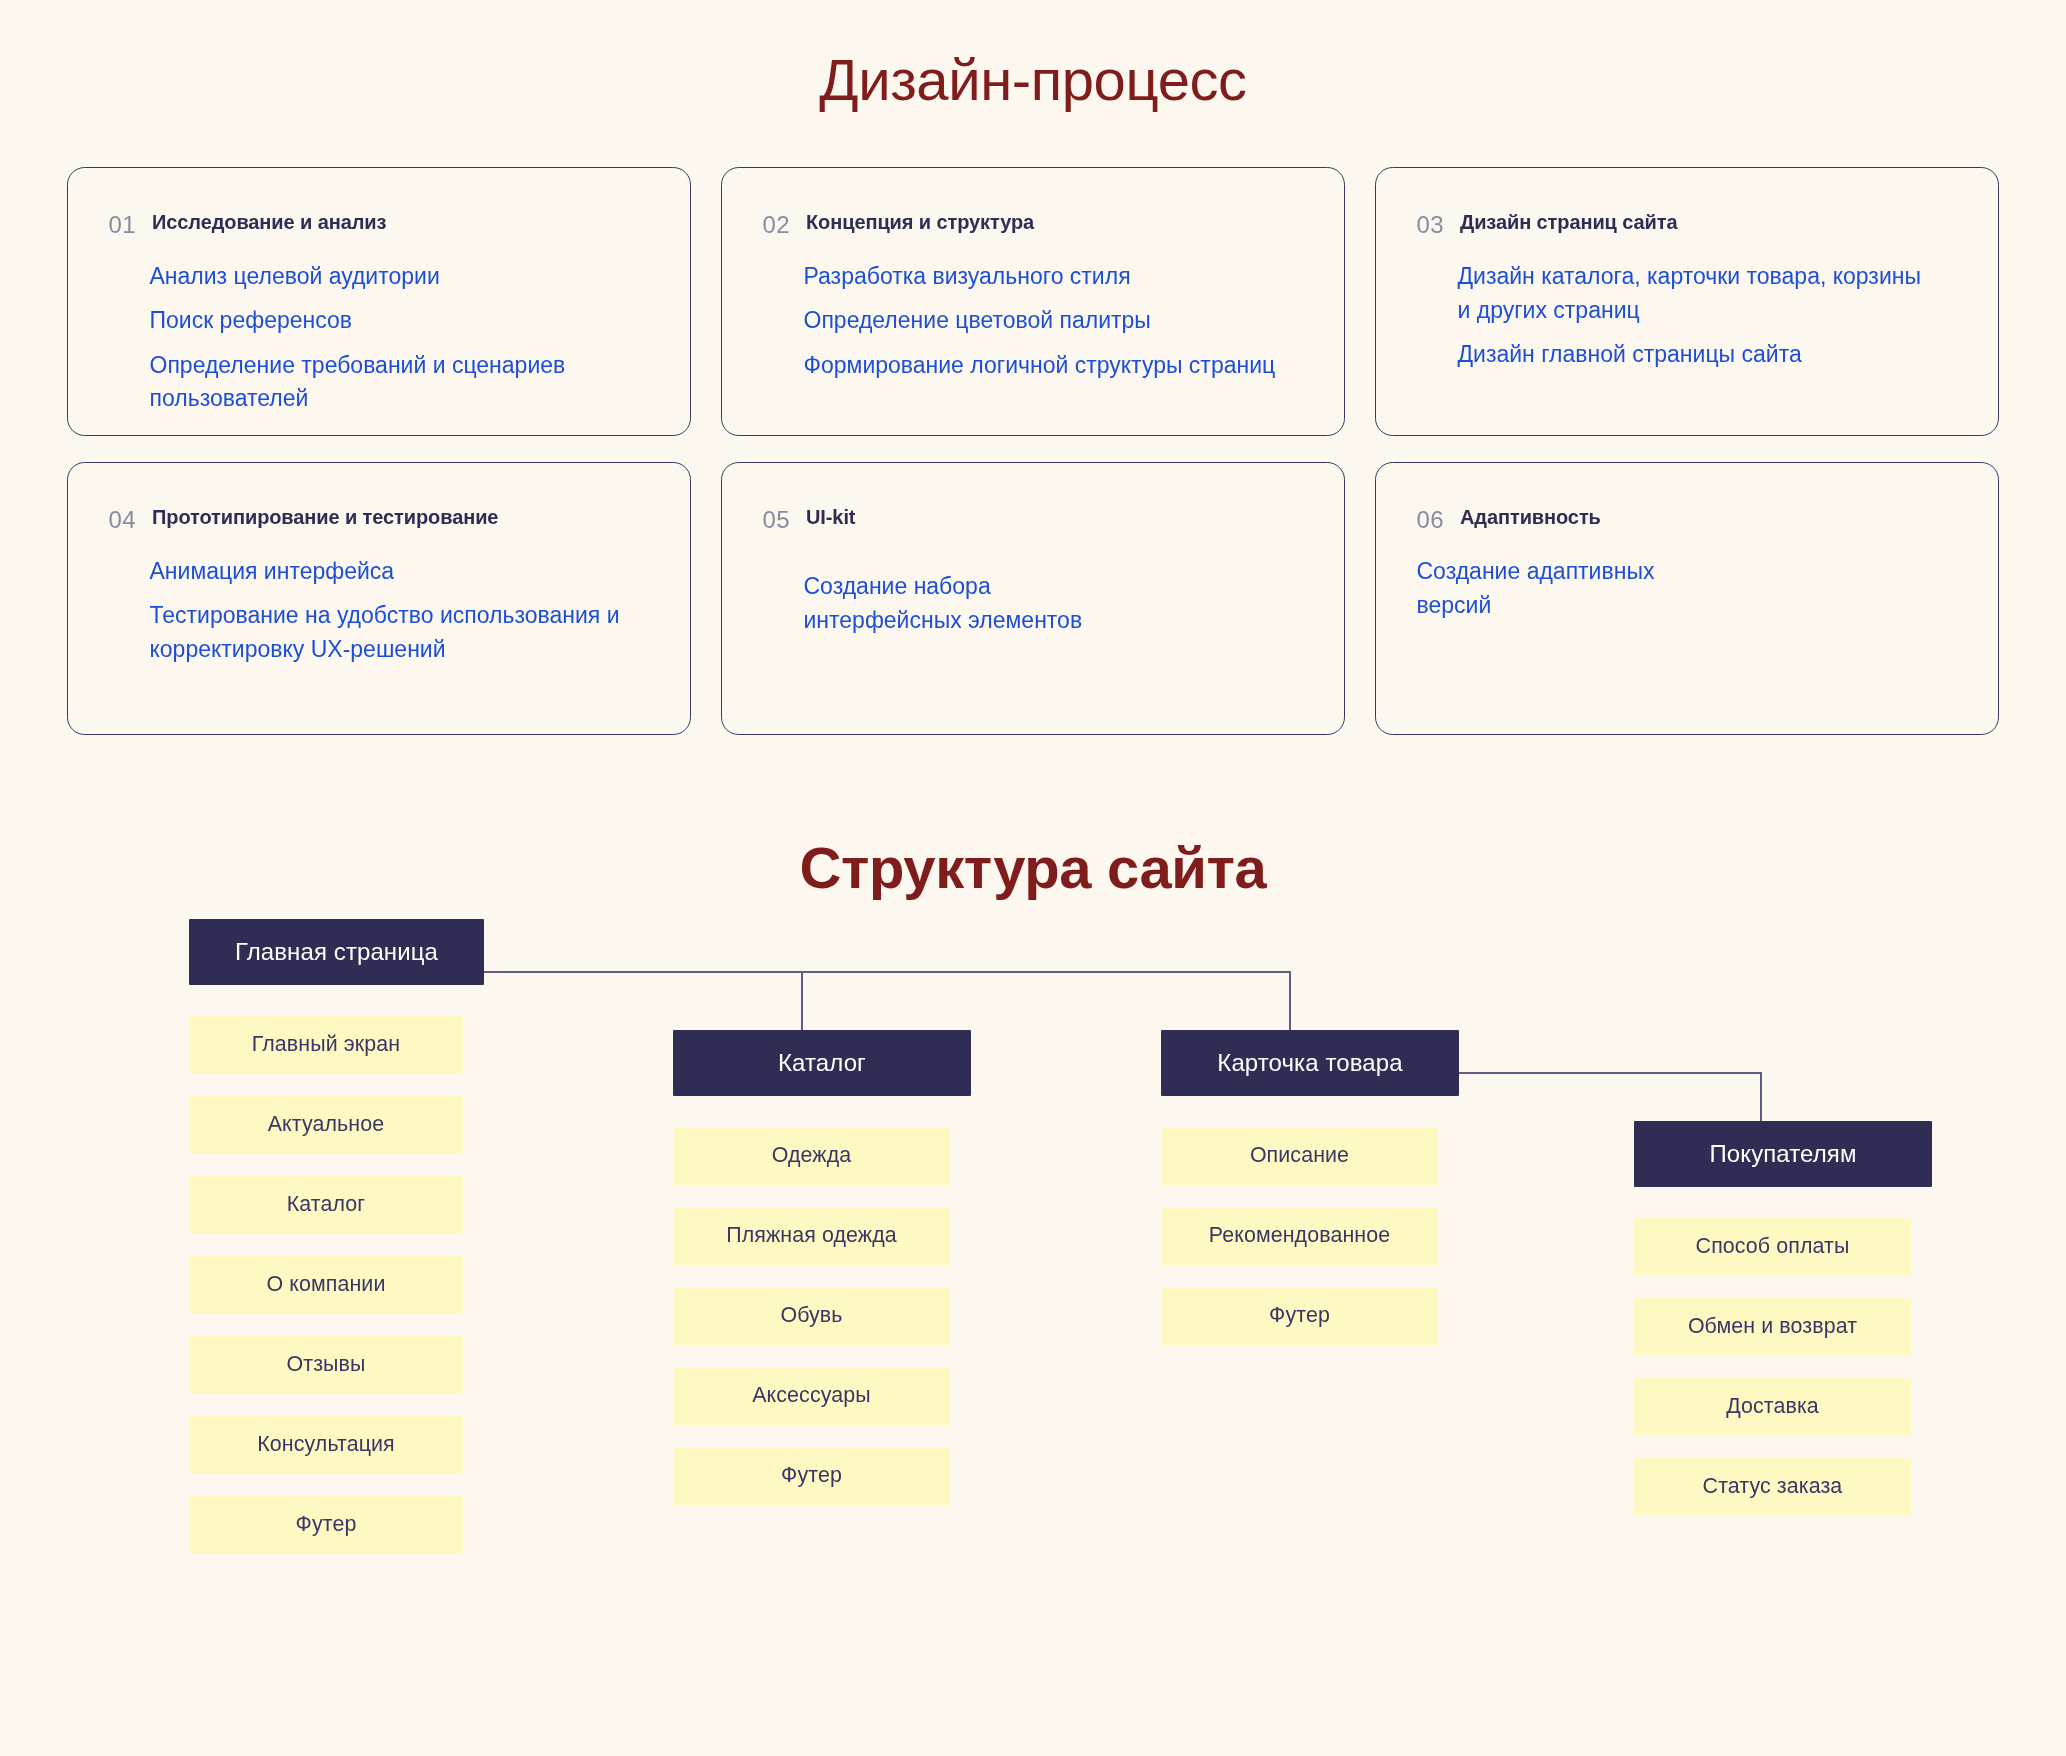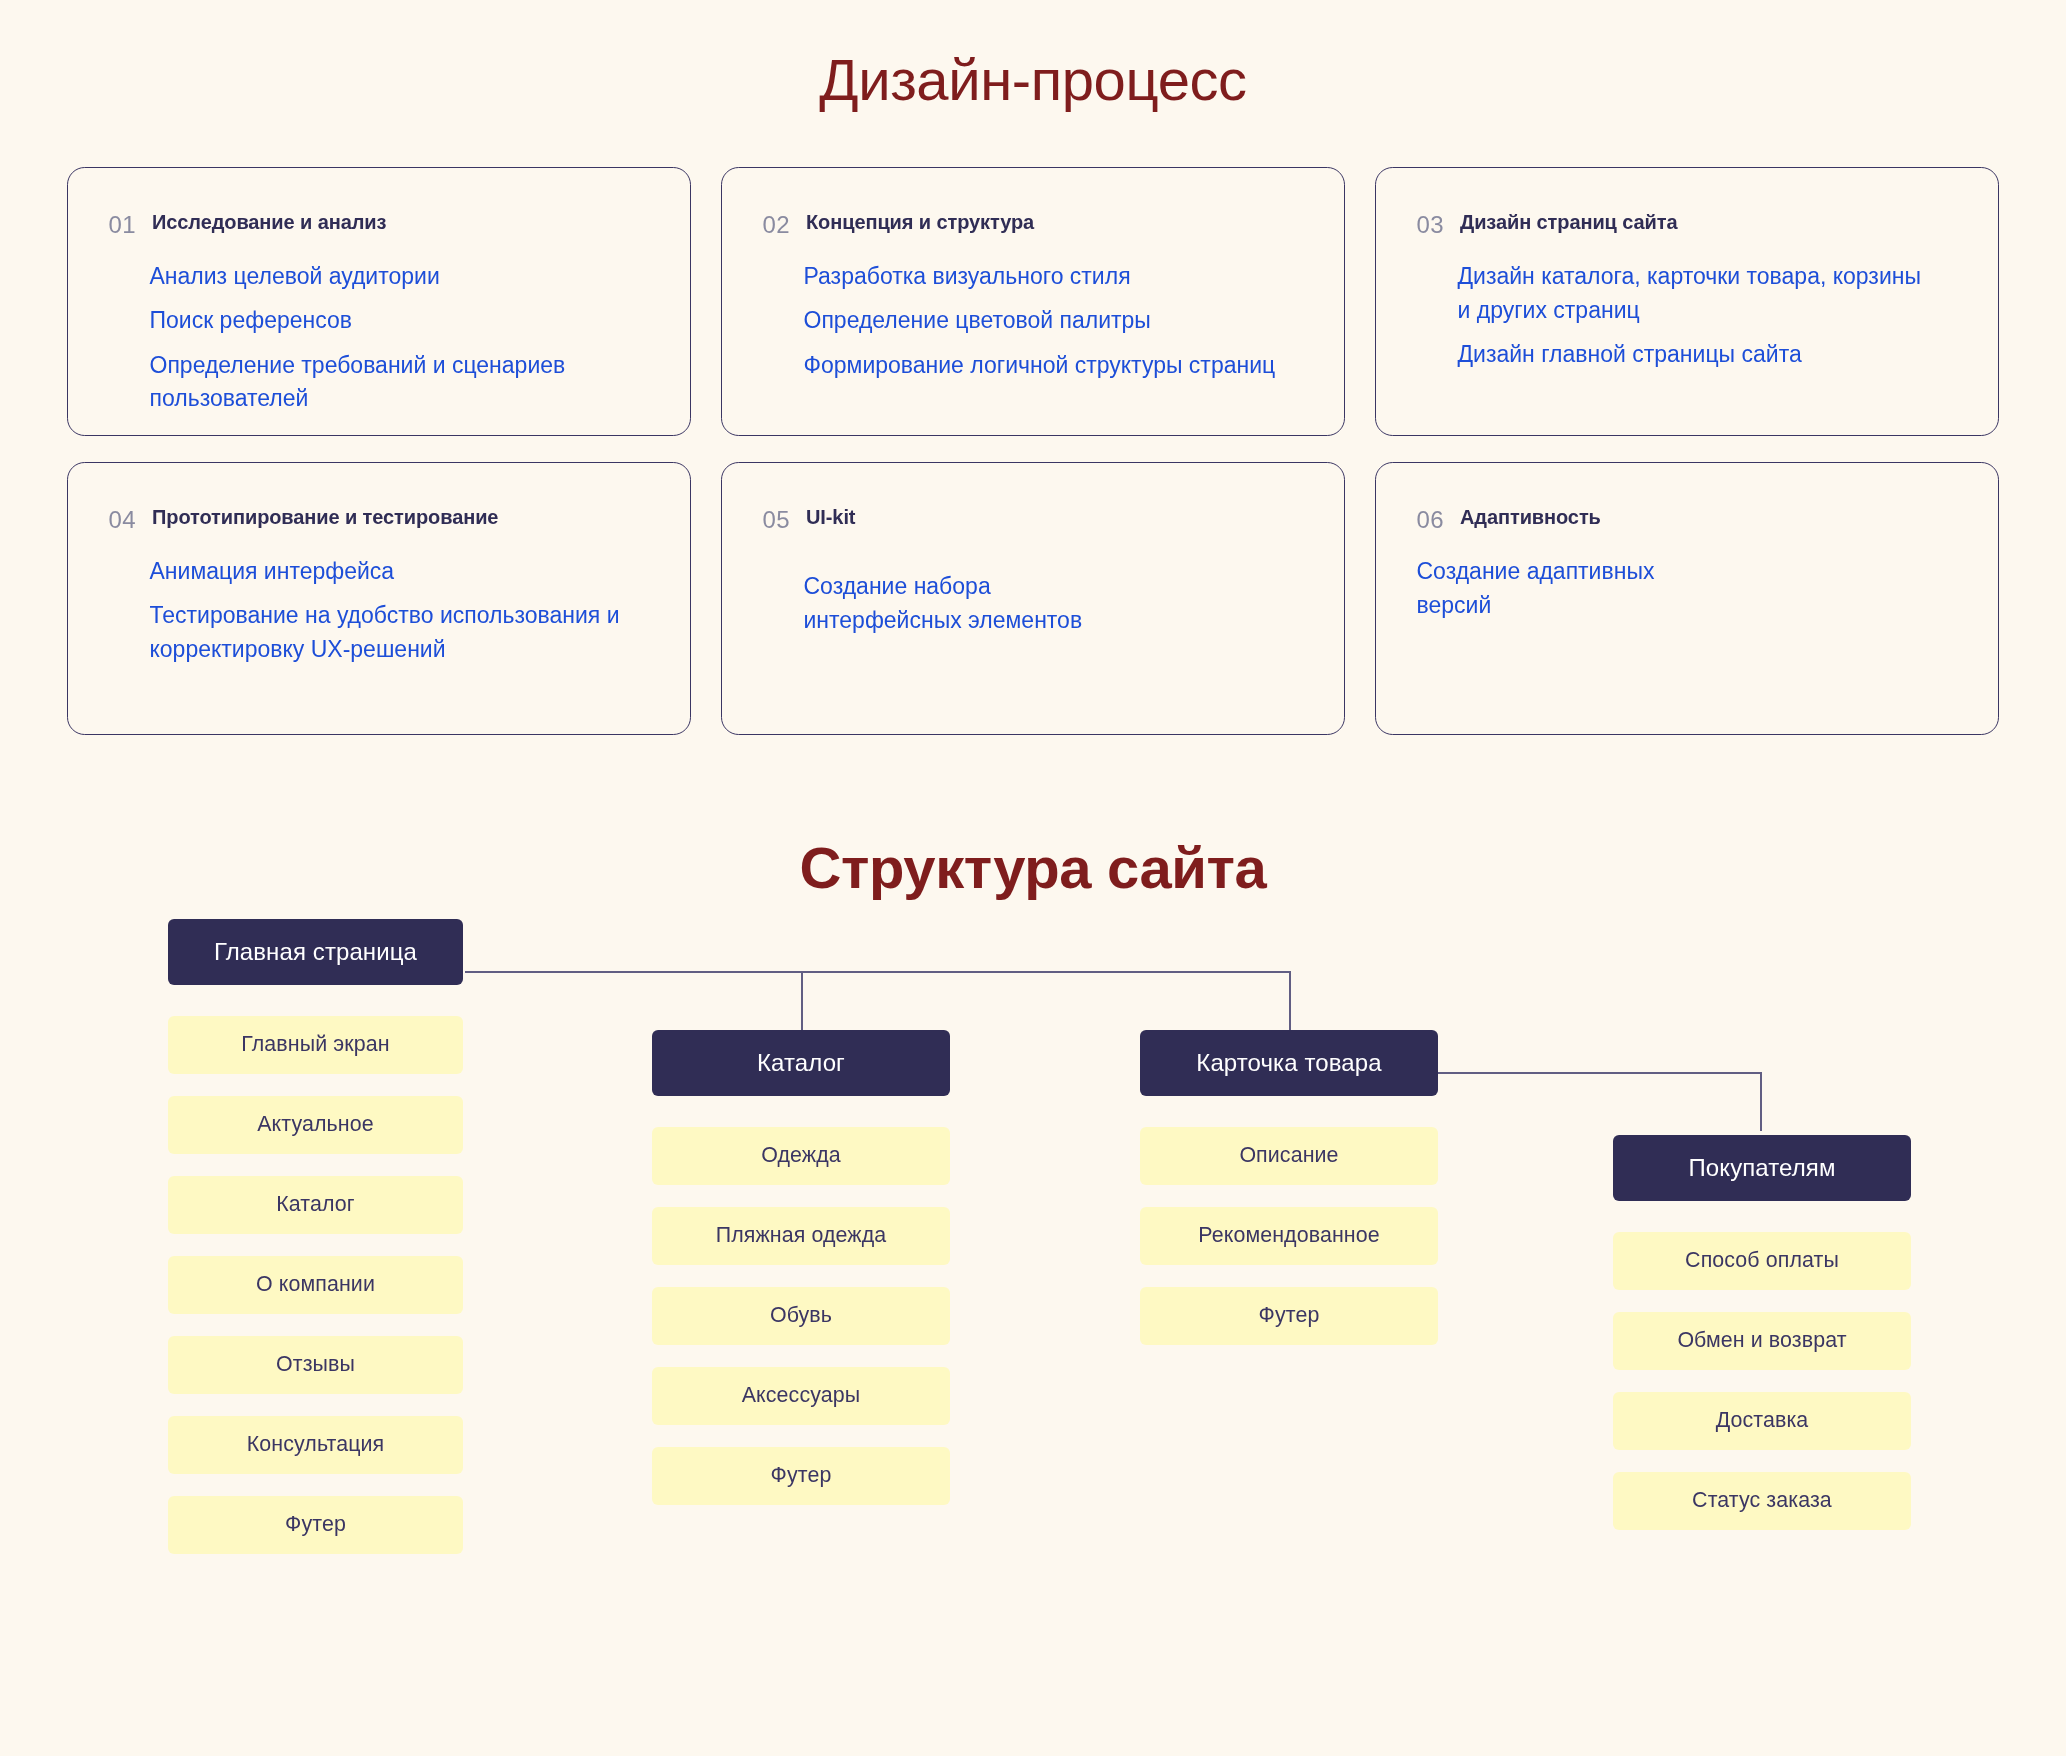--- a/index.html
+++ b/index.html
@@ -82,26 +82,27 @@
 
   
   .sitemap {
     position: relative;
     width: 2066px;
     height: 686px;
     margin-top: 17.7px;
   }
   .smcol { position: absolute; top: 0; }
   .node {
-    border-radius: 6px;
+    border-radius: 1px;
     display: flex;
     align-items: center;
     justify-content: center;
     text-align: center;
     box-sizing: border-box;
+    margin-left: 21px;
   }
   .node.parent {
     background: #302D55;
     color: #FFFFFF;
     font-size: 24px;
     font-weight: 400;
     height: 66px;
     letter-spacing: 0.1px;
   }
   .node.child {
@@ -237,21 +238,21 @@
 
   <div class="smcol" style="left:1140px; width:298px; top:111px;">
     <div class="node parent" style="width:298px;">Карточка товара</div>
     <div class="children" style="margin-top:31px; width:298px;">
       <div class="node child">Описание</div>
       <div class="node child">Рекомендованное</div>
       <div class="node child">Футер</div>
     </div>
   </div>
 
-  <div class="smcol" style="left:1613px; width:298px; top:216px;">
+  <div class="smcol" style="left:1613px; width:298px; top:202px;">
     <div class="node parent" style="width:298px;">Покупателям</div>
     <div class="children" style="margin-top:31px; width:298px;">
       <div class="node child">Способ оплаты</div>
       <div class="node child">Обмен и возврат</div>
       <div class="node child">Доставка</div>
       <div class="node child">Статус заказа</div>
     </div>
   </div>
 
 </div>

